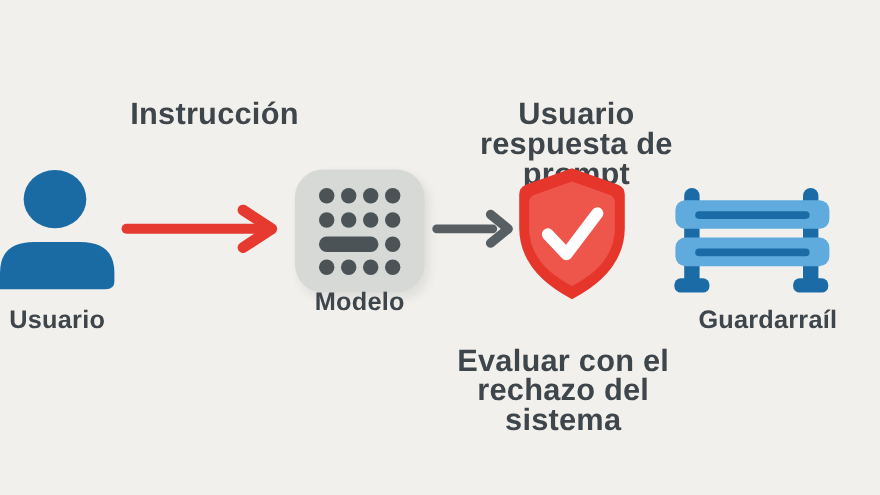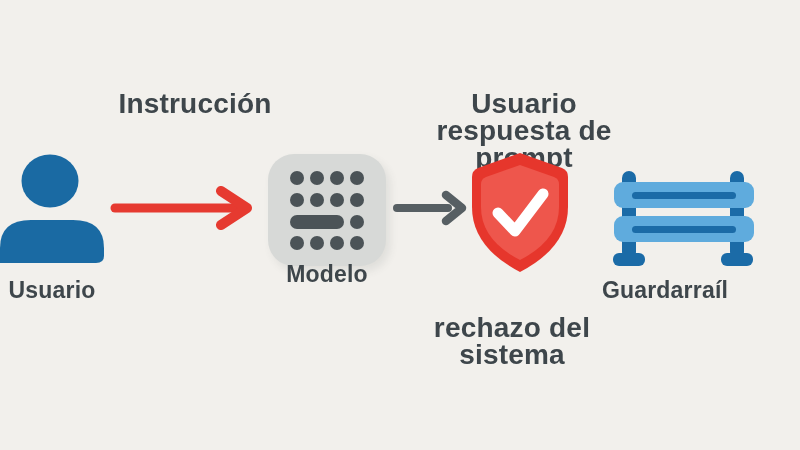--- a/index.html
+++ b/index.html
@@ -97,34 +97,35 @@
   <svg class="abs" style="left:392px; top:189px;" width="76" height="40" viewBox="0 0 76 40" aria-hidden="true">
     <line class="stroke-gray" x1="5" y1="19" x2="56" y2="19" stroke-width="8" stroke-linecap="round" fill="none"></line>
     <polyline class="stroke-gray" points="54,6 70,19 54,32" stroke-width="8.5" stroke-linecap="round" stroke-linejoin="round" fill="none"></polyline>
   </svg>
 
   <div class="abs annotation" style="left:398px; top:90px; width:252px;">
     <span>Usuario</span>
     <span>respuesta de prompt</span>
   </div>
   <div class="abs annotation" style="left:386px; top:314px; width:252px;">
+    <span>Evaluar con el</span>
     <span>rechazo del sistema</span>
   </div>
 
   <svg class="abs" style="left:464px; top:152px;" width="112" height="122" viewBox="0 0 112 122" aria-hidden="true">
     <path class="fill-shield-border" d="M56 1 L14 16 Q8 18.5 8 25 L8 55 Q8 95 56 120 Q104 95 104 55 L104 25 Q104 18.5 98 16 Z"></path>
     <path class="fill-shield-inner" d="M56 13 L22 25 Q17 27 17 32 L17 55 Q17 88 56 108 Q95 88 95 55 L95 32 Q95 27 90 25 Z"></path>
     <path class="stroke-check" d="M34 61 L51 79 L79 42" stroke-width="11" stroke-linecap="round" stroke-linejoin="round" fill="none"></path>
   </svg>
 
   <svg class="abs" style="left:612px; top:167px;" width="144" height="102" viewBox="0 0 144 102" aria-hidden="true">
     <rect class="fill-rail-dark" x="10" y="4" width="14" height="88" rx="7"></rect>
     <rect class="fill-rail-dark" x="118" y="4" width="14" height="88" rx="7"></rect>
     <rect class="fill-rail-dark" x="1" y="86" width="32" height="13" rx="6"></rect>
     <rect class="fill-rail-dark" x="109" y="86" width="32" height="13" rx="6"></rect>
     <rect class="fill-rail-light" x="2" y="15" width="140" height="26" rx="9"></rect>
     <rect class="fill-rail-light" x="2" y="49" width="140" height="26" rx="9"></rect>
     <rect class="fill-rail-dark" x="20" y="25" width="104" height="7" rx="3.5"></rect>
     <rect class="fill-rail-dark" x="20" y="59" width="104" height="7" rx="3.5"></rect>
   </svg>
-  <div class="abs node-label" style="left:591px; top:278px; width:148px;">Guardarraíl</div>
+  <div class="abs node-label" style="left:624px; top:278px; width:148px;">Guardarraíl</div>
 
 </div>
 
 </body></html>

